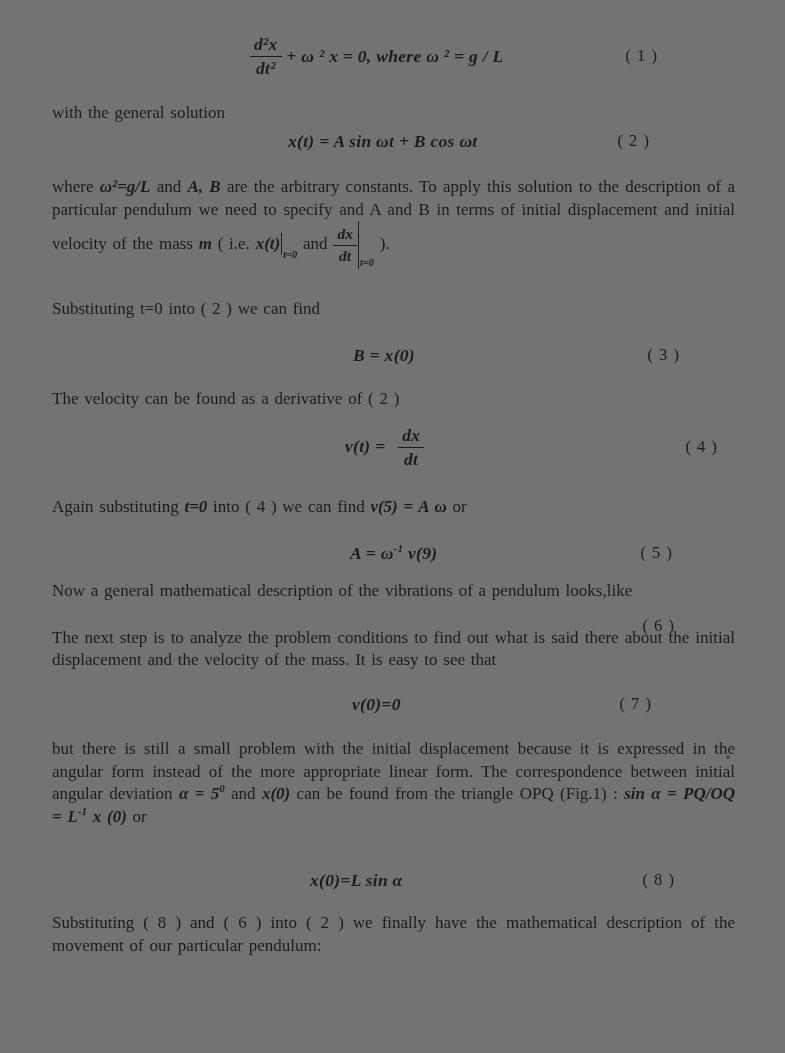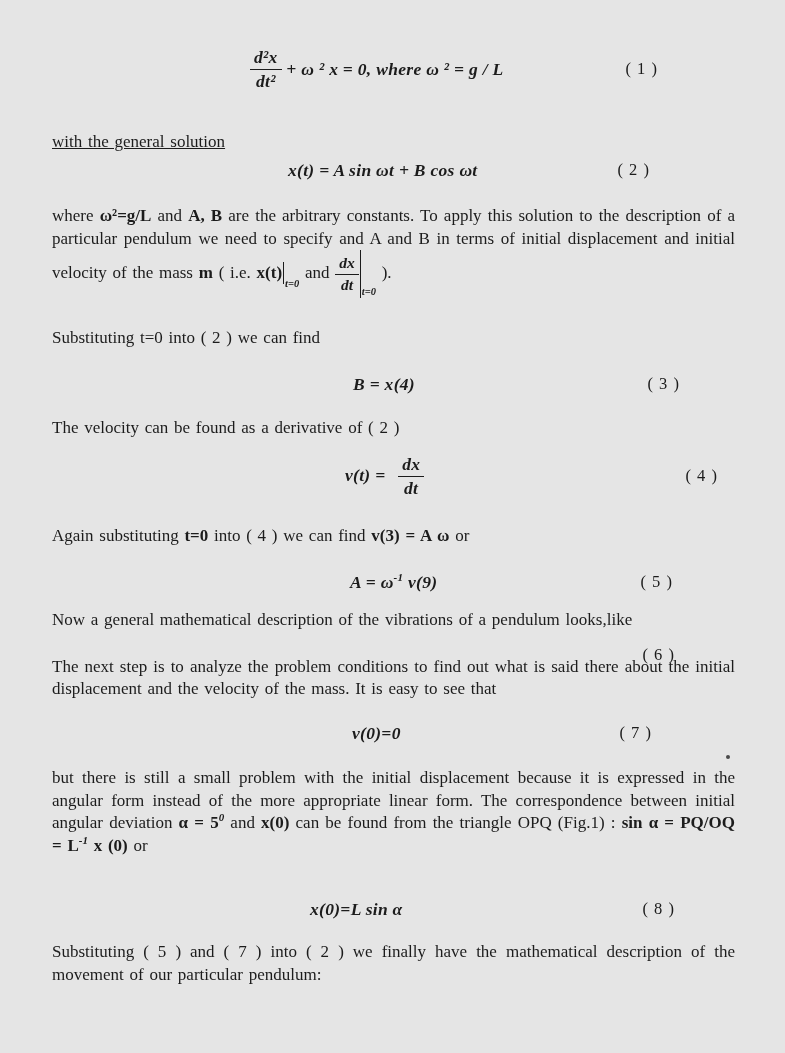--- a/index.html
+++ b/index.html
@@ -1,32 +1,32 @@
 <!DOCTYPE html>
 <html><head>
 <meta charset="utf-8">
 <style>
   html,body { margin:0; padding:0; background:#ffffff; }
   .page {
     position:relative;
     width:785px; height:1053px;
-    background:#e5e5e5;
+    background:#737373;
     color:#1c1c1c;
     font-family:"Liberation Serif","DejaVu Serif",serif;
     box-sizing:border-box;
-    padding:47px 50px 0 52px;
+    padding:34px 50px 0 52px;
     overflow:hidden;
   }
   .para {
     font-size:17px;
     line-height:22.5px;
     word-spacing:1.5px;
   }
   .just { text-align:justify; }
-  .m { font-weight:700; }
+  .m { font-weight:700; font-style:italic; }
   .eq-row { position:relative; font-size:17.5px; white-space:nowrap; }
   .eq-body { font-weight:700; font-style:italic; letter-spacing:0.3px; display:inline-block; vertical-align:middle; }
   .eq-label {
     position:absolute; top:50%; transform:translateY(-50%);
     font-size:16.5px; font-weight:400; font-style:normal;
     letter-spacing:1px; white-space:nowrap; color:#1c1c1c;
   }
   .frac { display:inline-block; vertical-align:middle; text-align:center; line-height:1.15; }
   .frac .top { display:block; padding:0 4px 2px; border-bottom:1.7px solid #1c1c1c; }
   .frac .bot { display:block; padding-top:1px; }
@@ -49,53 +49,53 @@
     <span class="eq-body" style="margin-left:198px;">
       <span class="frac">
         <span class="top">d²x</span>
         <span class="bot">dt²</span>
       </span>
       <span class="eqtext">+  ω ² x  =  0,  where  ω ² =  g / L</span>
     </span>
     <span class="eq-label" style="right:77px;">( 1 )</span>
   </div>
 
-  <div class="para" style="margin-top:40px;text-decoration:underline;">with the general solution</div>
+  <div class="para" style="margin-top:24px;">with the general solution</div>
 
   <div class="eq-row" style="margin-top:5px;">
     <span class="eq-body" style="margin-left:236px;">x(t) = A sin ωt  +  B cos ωt</span>
     <span class="eq-label" style="right:85px;">( 2 )</span>
   </div>
 
   <div class="para just" style="margin-top:24px;">
     <span>where  </span><span class="m">ω²=g/L</span><span>  and </span><span class="m">A, B</span><span> are the arbitrary constants.  To apply this solution to the description of a  particular pendulum we need to specify and  A and B  in terms of  initial displacement  and initial velocity of  the mass </span><span class="m">m</span><span> ( i.e.  </span><span class="m">x(t)</span><span class="ebar short"></span><span class="esub shallow">t=0</span><span>  and  </span><span class="ifrac"><span class="frac"><span class="top">dx</span><span class="bot">dt</span></span><span class="ebar"></span><span class="esub deep">t=0</span></span><span> ).</span>
   </div>
 
   <div class="para" style="margin-top:24px;">Substituting  t=0  into ( 2 ) we can find</div>
 
   <div class="eq-row" style="margin-top:23px;">
-    <span class="eq-body" style="margin-left:301px;">B = x(4)</span>
+    <span class="eq-body" style="margin-left:301px;">B = x(0)</span>
     <span class="eq-label" style="right:55px;">( 3 )</span>
   </div>
 
   <div class="para" style="margin-top:22px;">The velocity can be found as a derivative of ( 2 )</div>
 
   <div class="eq-row" style="margin-top:14px;">
     <span class="eq-body" style="margin-left:293px;">
       <span class="eqtext">v(t)  =</span>
       <span class="frac" style="margin:0 8px;">
         <span class="top">dx</span>
         <span class="bot">dt</span>
       </span>
     </span>
     <span class="eq-label" style="right:17px;">( 4 )</span>
   </div>
 
   <div class="para" style="margin-top:27px;">
-    <span>Again substituting  </span><span class="m">t=0</span><span>  into ( 4 ) we can find  </span><span class="m">v(3) = A ω</span><span>  or</span>
+    <span>Again substituting  </span><span class="m">t=0</span><span>  into ( 4 ) we can find  </span><span class="m">v(5) = A ω</span><span>  or</span>
   </div>
 
   <div class="eq-row" style="margin-top:23px;">
     <span class="eq-body" style="margin-left:298px;"><span>A = ω</span><sup class="e">-1</sup><span> v(9)</span></span>
     <span class="eq-label" style="right:62px;">( 5 )</span>
   </div>
 
   <div class="para" style="margin-top:16px;">Now  a general mathematical description of the vibrations of  a pendulum looks,like</div>
 
   <div class="eq-row" style="margin-top:23px;">
@@ -111,17 +111,17 @@
 
   <div class="para just" style="margin-top:23px;">
     <span>but there is still a small problem with  the initial displacement because it is expressed in the angular  form  instead of the more appropriate linear form. The correspondence between initial angular deviation </span><span class="m">α = 5</span><sup class="e">0</sup><span>  and </span><span class="m">x(0)</span><span> can be found from the triangle OPQ (Fig.1) :  </span><span class="m">sin α  = PQ/OQ = L</span><sup class="e">-1</sup><span class="m"> x (0)</span><span> or</span>
   </div>
 
   <div class="eq-row" style="margin-top:41px;">
     <span class="eq-body" style="margin-left:258px;">x(0)=L sin α</span>
     <span class="eq-label" style="right:60px;">( 8 )</span>
   </div>
 
-  <div class="para just" style="margin-top:21px;">Substituting ( 5 ) and ( 7 ) into ( 2 ) we finally have the mathematical description of the movement of our particular pendulum:</div>
+  <div class="para just" style="margin-top:21px;">Substituting ( 8 ) and ( 6 ) into ( 2 ) we finally have the mathematical description of the movement of our particular pendulum:</div>
 
   <div class="artifact"></div>
 
 </div>
 
 </body></html>

